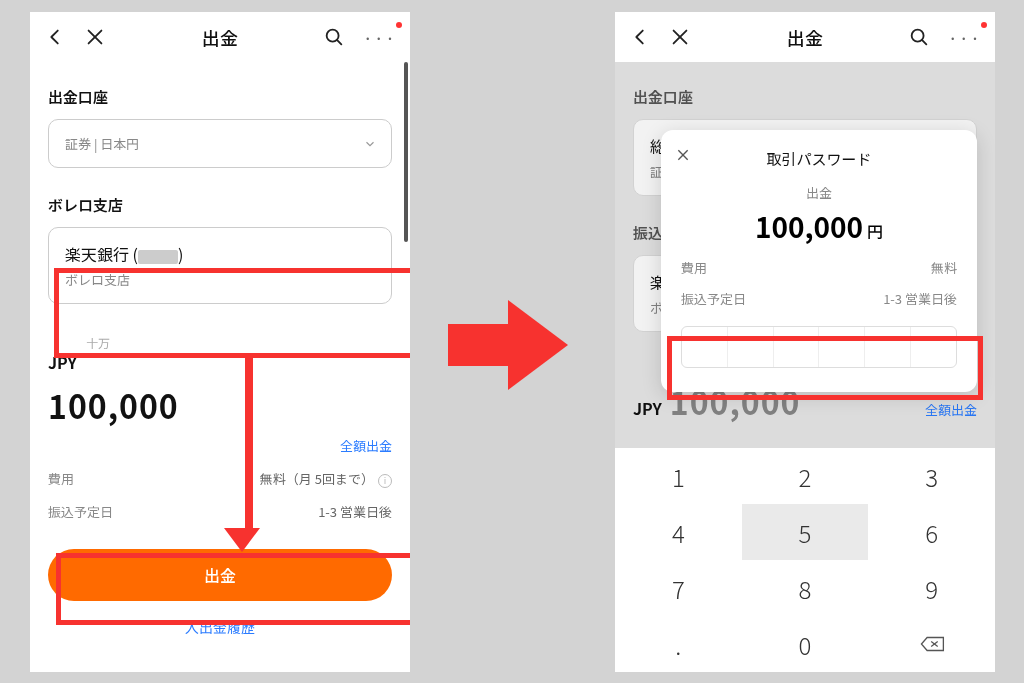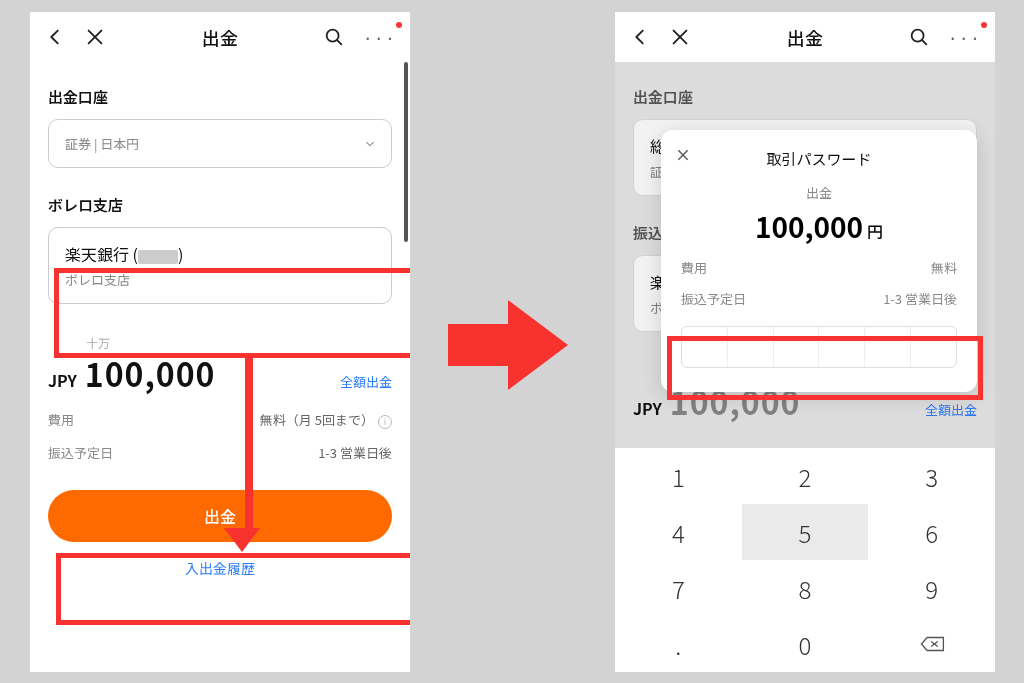--- a/index.html
+++ b/index.html
@@ -192,21 +192,21 @@
     </div>
 
     <div class="section-label" style="margin-top:26px;">ボレロ支店</div>
     <div class="card">
       <div class="line1">
         <span>楽天銀行 (</span><span class="grey-redact"></span><span>)</span>
       </div>
       <div class="line2">ボレロ支店</div>
     </div>
 
-    <div class="amount-row" style="margin-top:46px;">
+    <div class="amount-row" style="margin-top:46px;flex-direction:column;">
       <span class="hint-small">十万</span>
       <span class="currency">JPY</span>
       <span class="amount">100,000</span>
       <span class="full-link">全額出金</span>
     </div>
 
     <div class="fee-row">
       <span>費用</span>
       <span class="val"><span>無料（月 5回まで）</span><span class="info-icon">i</span></span>
     </div>

